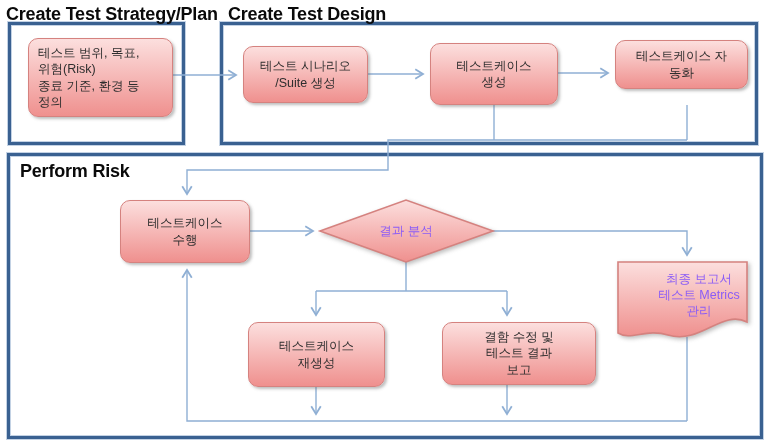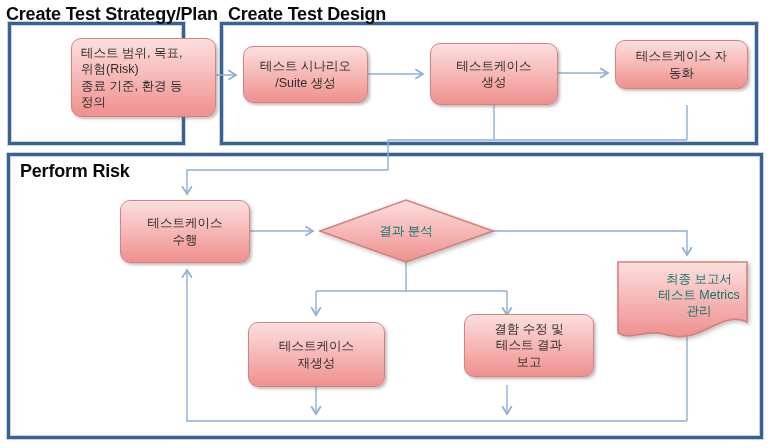--- a/index.html
+++ b/index.html
@@ -23,30 +23,30 @@
   .t-design{left:228px;top:4px;text-align:center;}
   .t-perform{left:20px;top:161px;}
   .node{
     position:absolute;border:1.6px solid var(--nodeBorder,#d5827f);border-radius:10px;
     background:linear-gradient(to bottom,var(--nodeTop,#fcdfde) 0%,var(--nodeBottom,#ef908e) 100%);
     box-shadow:2px 2px 3px rgba(110,110,110,0.45);
     display:flex;align-items:center;justify-content:center;
     font-size:12.5px;line-height:1.3;color:#2e2e2e;text-align:center;
     white-space:pre-line;box-sizing:border-box;
   }
-  .n-define{left:28px;top:38px;width:145px;height:79px;justify-content:flex-start;text-align:left;padding-left:9px;margin-left:43px;}
+  .n-define{left:28px;top:38px;width:145px;height:79px;justify-content:flex-start;text-align:left;padding-left:9px;}
   .n-scenario{left:243px;top:46px;width:125px;height:57px;}
   .n-create-case{left:430px;top:43px;width:128px;height:62px;}
   .n-automation{left:615px;top:40px;width:133px;height:49px;}
   .n-execute{left:120px;top:200px;width:130px;height:63px;}
   .n-regenerate{left:248px;top:322px;width:137px;height:65px;}
-  .n-defect{left:442px;top:314px;width:130px;height:63px;margin-left:22px;}
+  .n-defect{left:442px;top:322px;width:154px;height:63px;}
   .overlay-label{
     position:absolute;display:flex;align-items:center;justify-content:center;
-    font-size:12.5px;line-height:1.3;color:#0f766e;text-align:center;white-space:pre-line;
+    font-size:12.5px;line-height:1.3;color:#8b5cf6;text-align:center;white-space:pre-line;
   }
   .l-decision{left:336px;top:216px;width:140px;height:30px;}
   .l-document{left:619px;top:266px;width:128px;height:58px;padding-left:16px;}
   svg.lines,svg.shapes{position:absolute;left:0;top:0;pointer-events:none;}
   .shadowed{filter:drop-shadow(2px 2px 2px rgba(110,110,110,0.45));}
 </style>
 </head>
 <body>
 
 <div class="stage">

